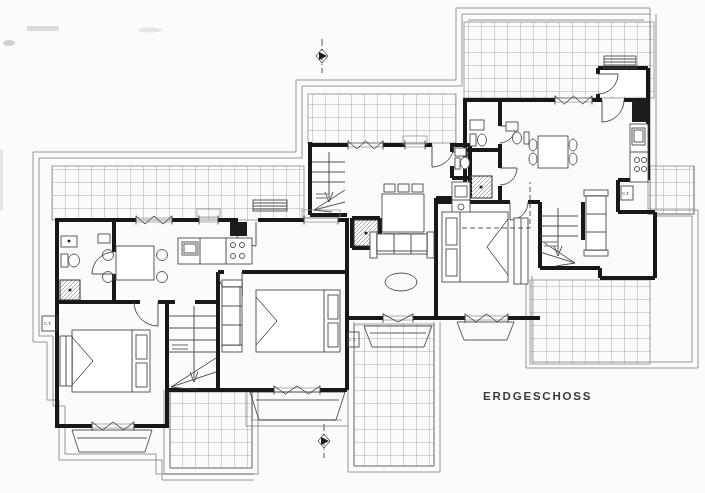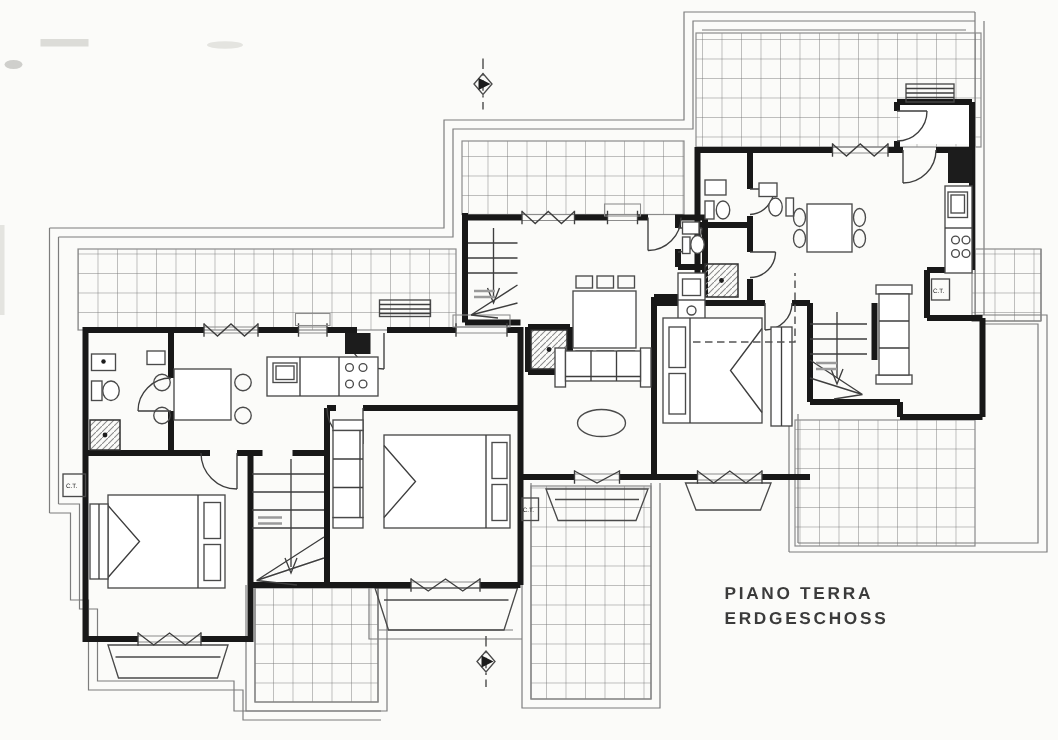--- a/index.html
+++ b/index.html
@@ -254,15 +254,14 @@
         <g>
           <path class="dd" d="M324,424 V458"></path>
           <path class="fno" d="M318,441 L324,434 L330,441 L324,448 Z"></path>
           <polygon class="dark" points="321,437 329,441 321,445"></polygon>
         </g>
       </g>
     </g>
 </svg>
 
 <div id="title-block">
-  <div>PIANO TERRA</div>
   <div>ERDGESCHOSS</div>
 </div>
 
 </body></html>

